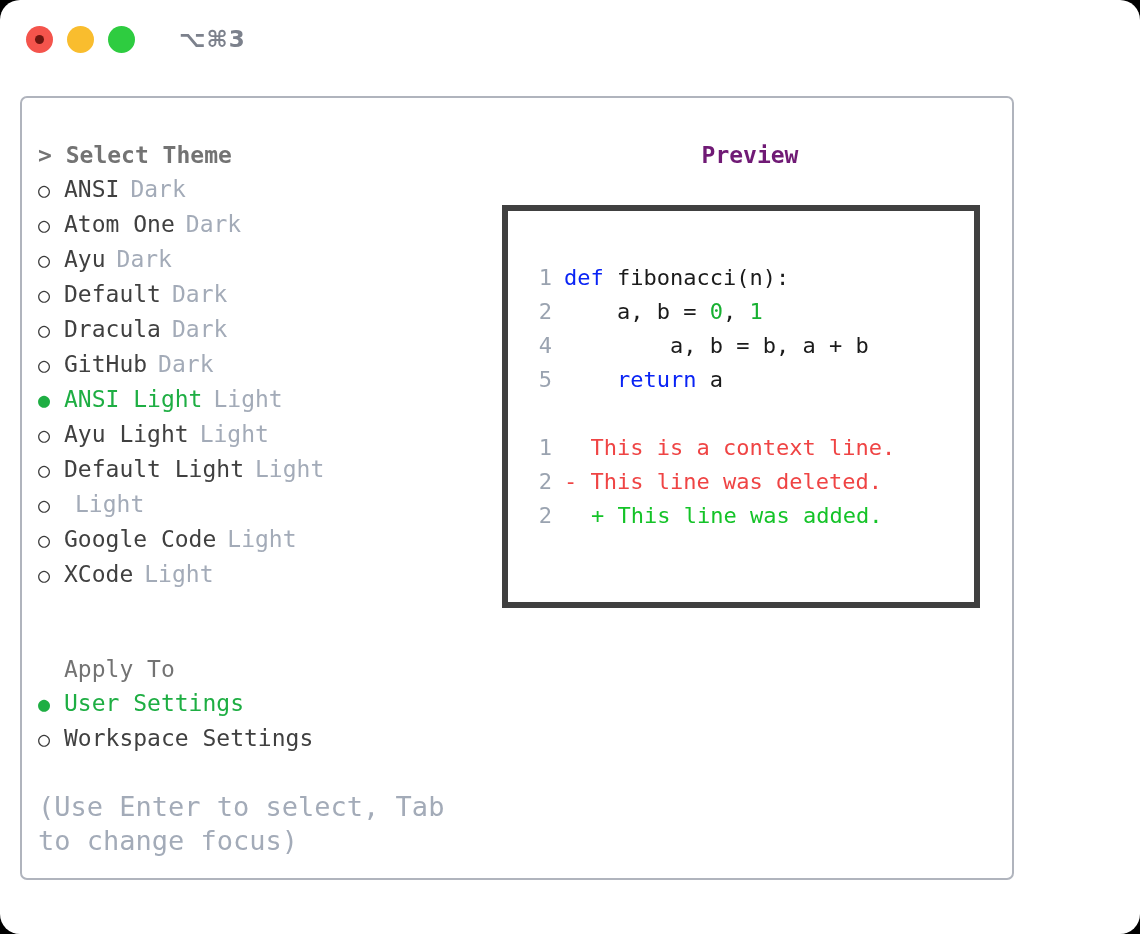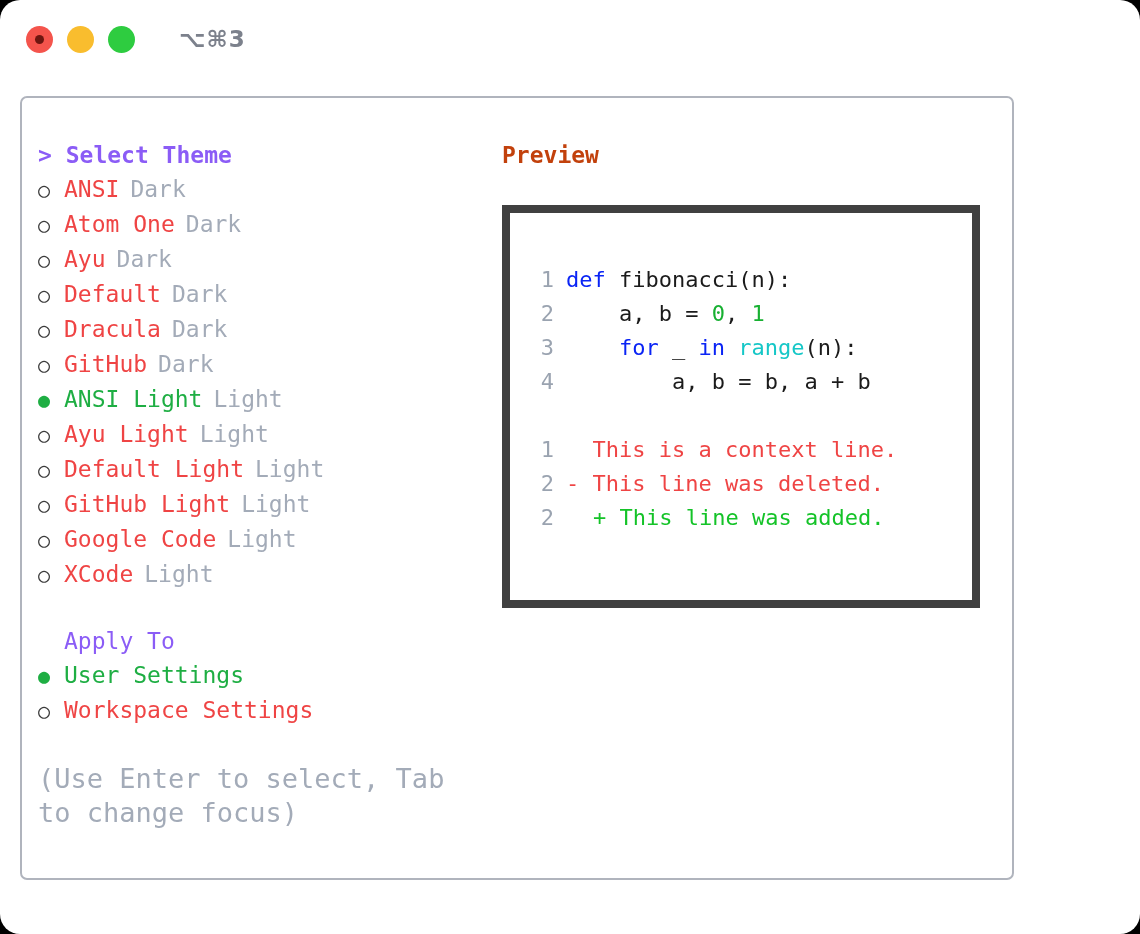--- a/index.html
+++ b/index.html
@@ -89,67 +89,68 @@
   .col-right {
     position: absolute;
     left: 480px;
     top: 40px;
     width: 496px;
   }
 
   .section-title {
     font-size: 23px;
     font-weight: bold;
-    color: #8b5cf6;
+    color: #737373;
     line-height: 34px;
     white-space: pre;
   }
-  .section-title.indent { padding-left: 26px; font-weight: normal; }
+  .section-title.indent { padding-left: 26px; font-weight: normal; margin-top: 28px; }
 
   .opt {
     display: flex;
     align-items: baseline;
     font-size: 23px;
     line-height: 34px;
     color: #262626;
     white-space: pre;
   }
   .opt .marker {
     width: 26px;
     flex: 0 0 26px;
     font-size: 20px;
     color: #3a3a3a;
   }
   .opt.selected .marker { color: #1eae43; }
   .opt.selected .opt-label { color: #1eae43; }
-  .opt-label { color: #ef4444; }
+  .opt-label { color: #404040; }
   .opt-suffix { color: #a3abb8; padding-left: 11px; }
 
   .gap-block { height: 32px; }
 
   .hint {
     margin-top: 34px;
     font-size: 27px;
     line-height: 34px;
     color: #a3abb8;
     width: 410px;
   }
 
   
   .preview-title {
     font-size: 23px;
     font-weight: bold;
-    color: #c2410c;
-    line-height: 34px;
+    color: #701a75;
+    line-height: 34px;
+    text-align: center;
   }
   .preview-box {
     margin-top: 33px;
     width: 478px;
     height: 403px;
-    border: 8px solid #404040;
+    border: 6px solid #404040;
     box-sizing: border-box;
     padding: 50px 0 0 22px;
   }
   .code-line {
     font-size: 22px;
     line-height: 34px;
     white-space: pre;
     color: #1b1b1b;
   }
   .ln {
@@ -192,21 +193,21 @@
       <div id="theme-list">
           <div class="opt"><span class="marker">○</span><span class="opt-label">ANSI</span><span class="opt-suffix">Dark</span></div>
           <div class="opt"><span class="marker">○</span><span class="opt-label">Atom One</span><span class="opt-suffix">Dark</span></div>
           <div class="opt"><span class="marker">○</span><span class="opt-label">Ayu</span><span class="opt-suffix">Dark</span></div>
           <div class="opt"><span class="marker">○</span><span class="opt-label">Default</span><span class="opt-suffix">Dark</span></div>
           <div class="opt"><span class="marker">○</span><span class="opt-label">Dracula</span><span class="opt-suffix">Dark</span></div>
           <div class="opt"><span class="marker">○</span><span class="opt-label">GitHub</span><span class="opt-suffix">Dark</span></div>
           <div class="opt selected"><span class="marker">●</span><span class="opt-label">ANSI Light</span><span class="opt-suffix">Light</span></div>
           <div class="opt"><span class="marker">○</span><span class="opt-label">Ayu Light</span><span class="opt-suffix">Light</span></div>
           <div class="opt"><span class="marker">○</span><span class="opt-label">Default Light</span><span class="opt-suffix">Light</span></div>
-          <div class="opt"><span class="marker">○</span><span class="opt-label">GitHub Light</span><span class="opt-suffix">Light</span></div>
+          <div class="opt"><span class="marker">○</span><span class="opt-suffix">Light</span></div>
           <div class="opt"><span class="marker">○</span><span class="opt-label">Google Code</span><span class="opt-suffix">Light</span></div>
           <div class="opt"><span class="marker">○</span><span class="opt-label">XCode</span><span class="opt-suffix">Light</span></div>
         </div>
 
       <div class="gap-block"></div>
 
       <div class="section-title indent">Apply To</div>
       <div id="apply-list">
           <div class="opt selected"><span class="marker">●</span><span class="opt-label">User Settings</span></div>
           <div class="opt"><span class="marker">○</span><span class="opt-label">Workspace Settings</span></div>
@@ -214,22 +215,22 @@
 
       <div class="hint">(Use Enter to select, Tab to change focus)</div>
     </div>
 
     <div class="col-right">
       <div class="preview-title">Preview</div>
       <div class="preview-box">
         <div id="code-block">
             <div class="code-line"><span class="ln">1</span><span class="kw">def</span><span class="plain"> fibonacci(n):</span></div>
             <div class="code-line"><span class="ln">2</span><span class="plain">    a, b = </span><span class="num">0</span><span class="plain">, </span><span class="num">1</span></div>
-            <div class="code-line"><span class="ln">3</span><span class="plain">    </span><span class="kw">for</span><span class="plain"> _ </span><span class="kw">in</span><span class="plain"> </span><span class="fn">range</span><span class="plain">(n):</span></div>
             <div class="code-line"><span class="ln">4</span><span class="plain">        a, b = b, a + b</span></div>
+            <div class="code-line"><span class="ln">5</span><span class="plain">    </span><span class="kw">return</span><span class="plain"> a</span></div>
           </div>
         <div class="diff-gap"></div>
         <div id="diff-block">
             <div class="code-line"><span class="ln">1</span><span class="d-ctx">  This is a context line.</span></div>
             <div class="code-line"><span class="ln">2</span><span class="d-del">- This line was deleted.</span></div>
             <div class="code-line"><span class="ln">2</span><span class="d-add">+ This line was added.</span></div>
           </div>
       </div>
     </div>
 

